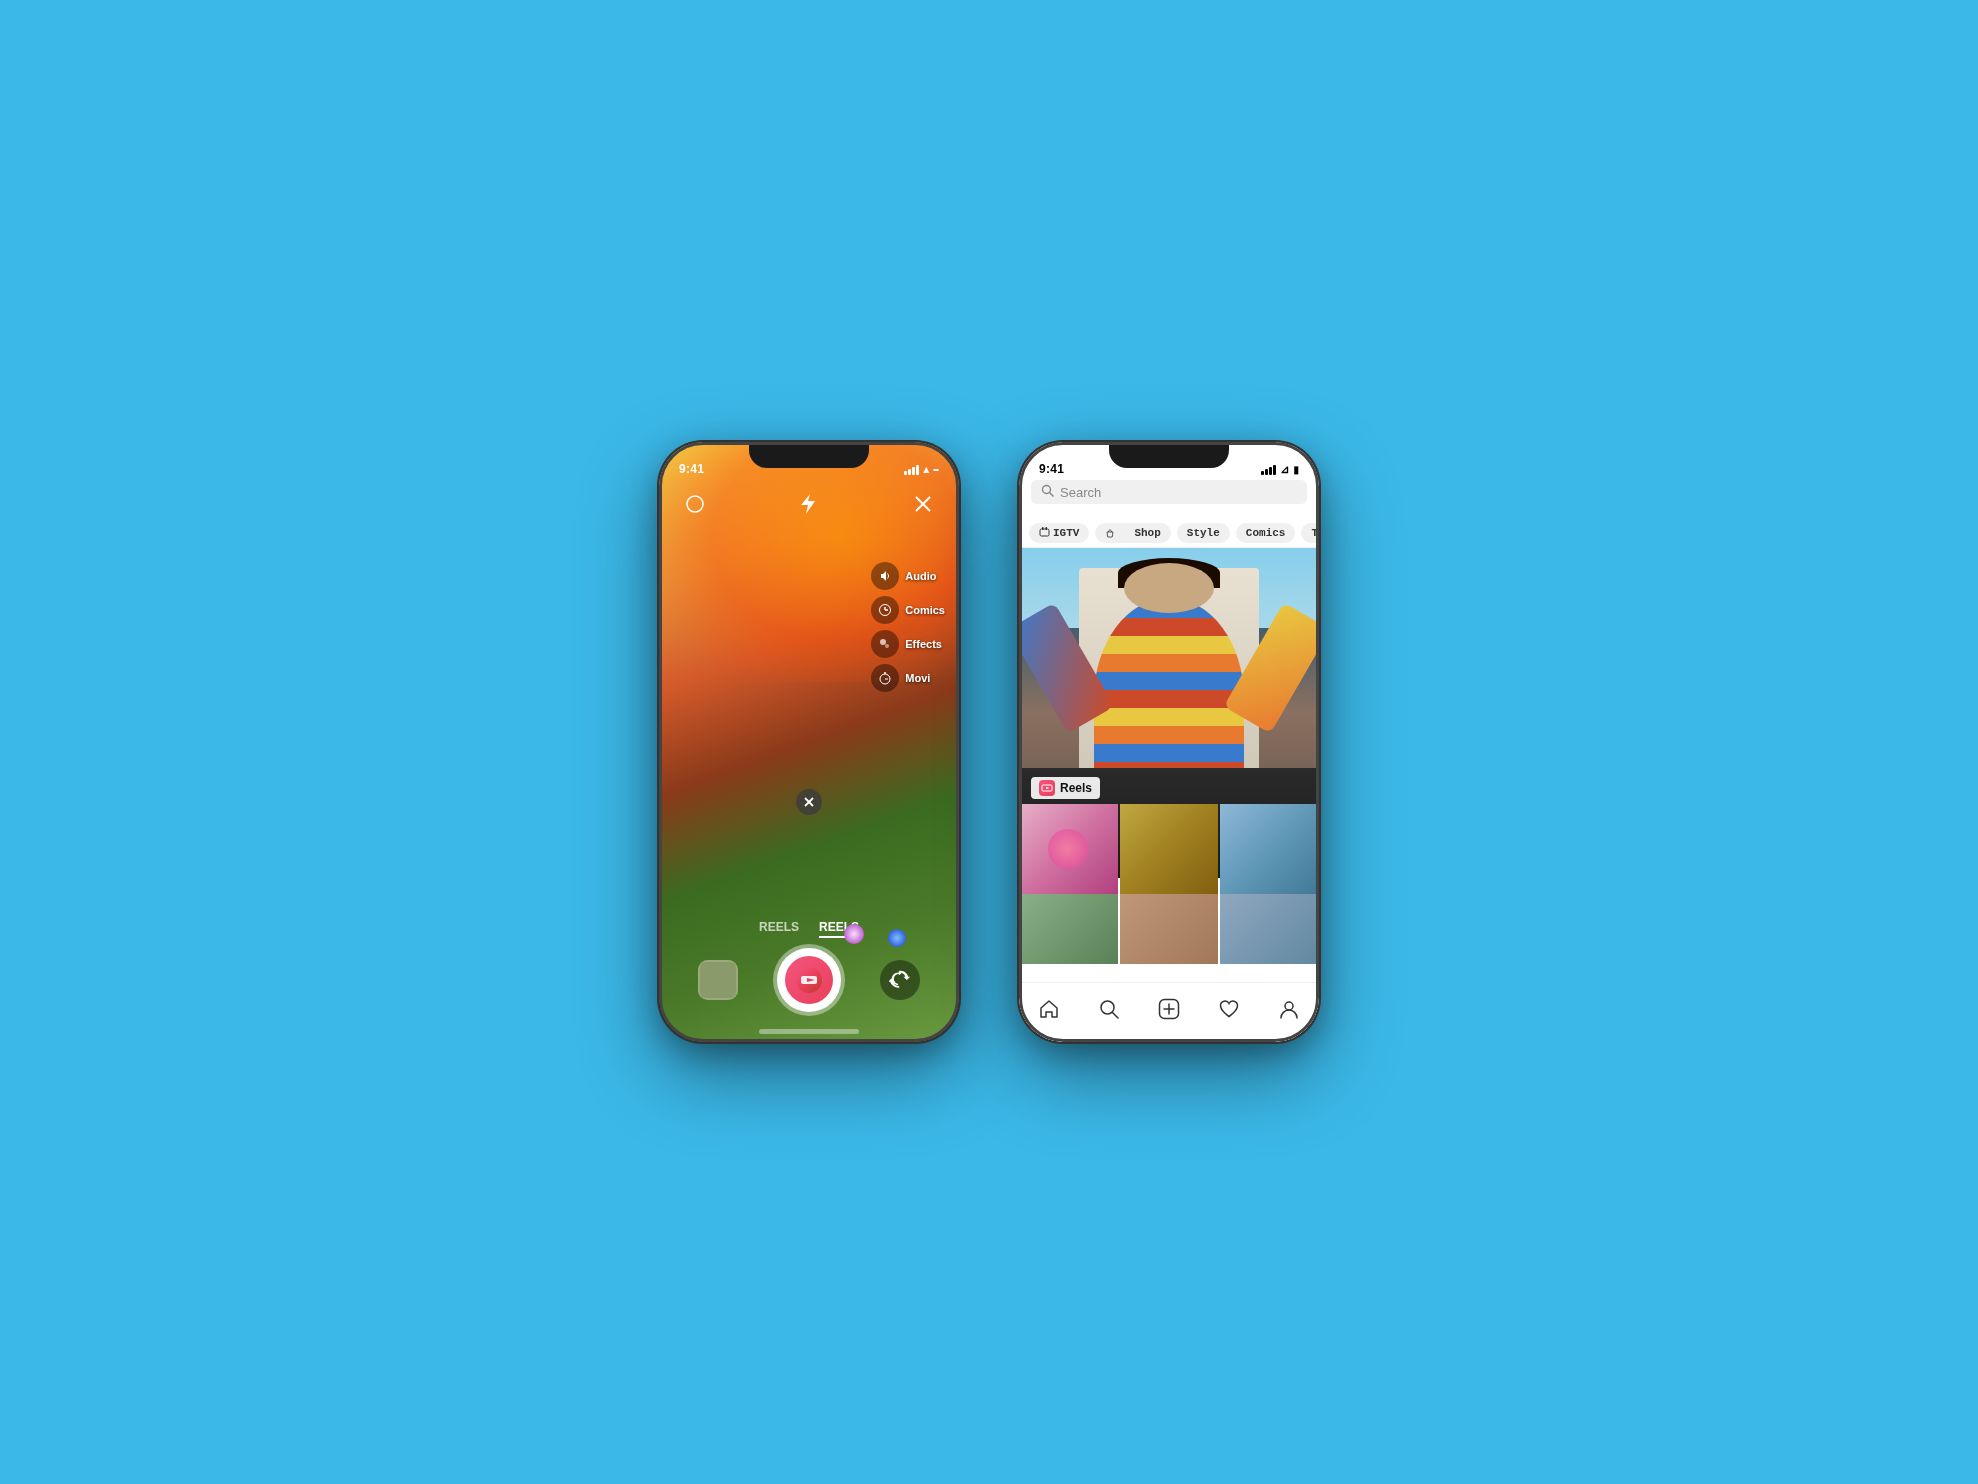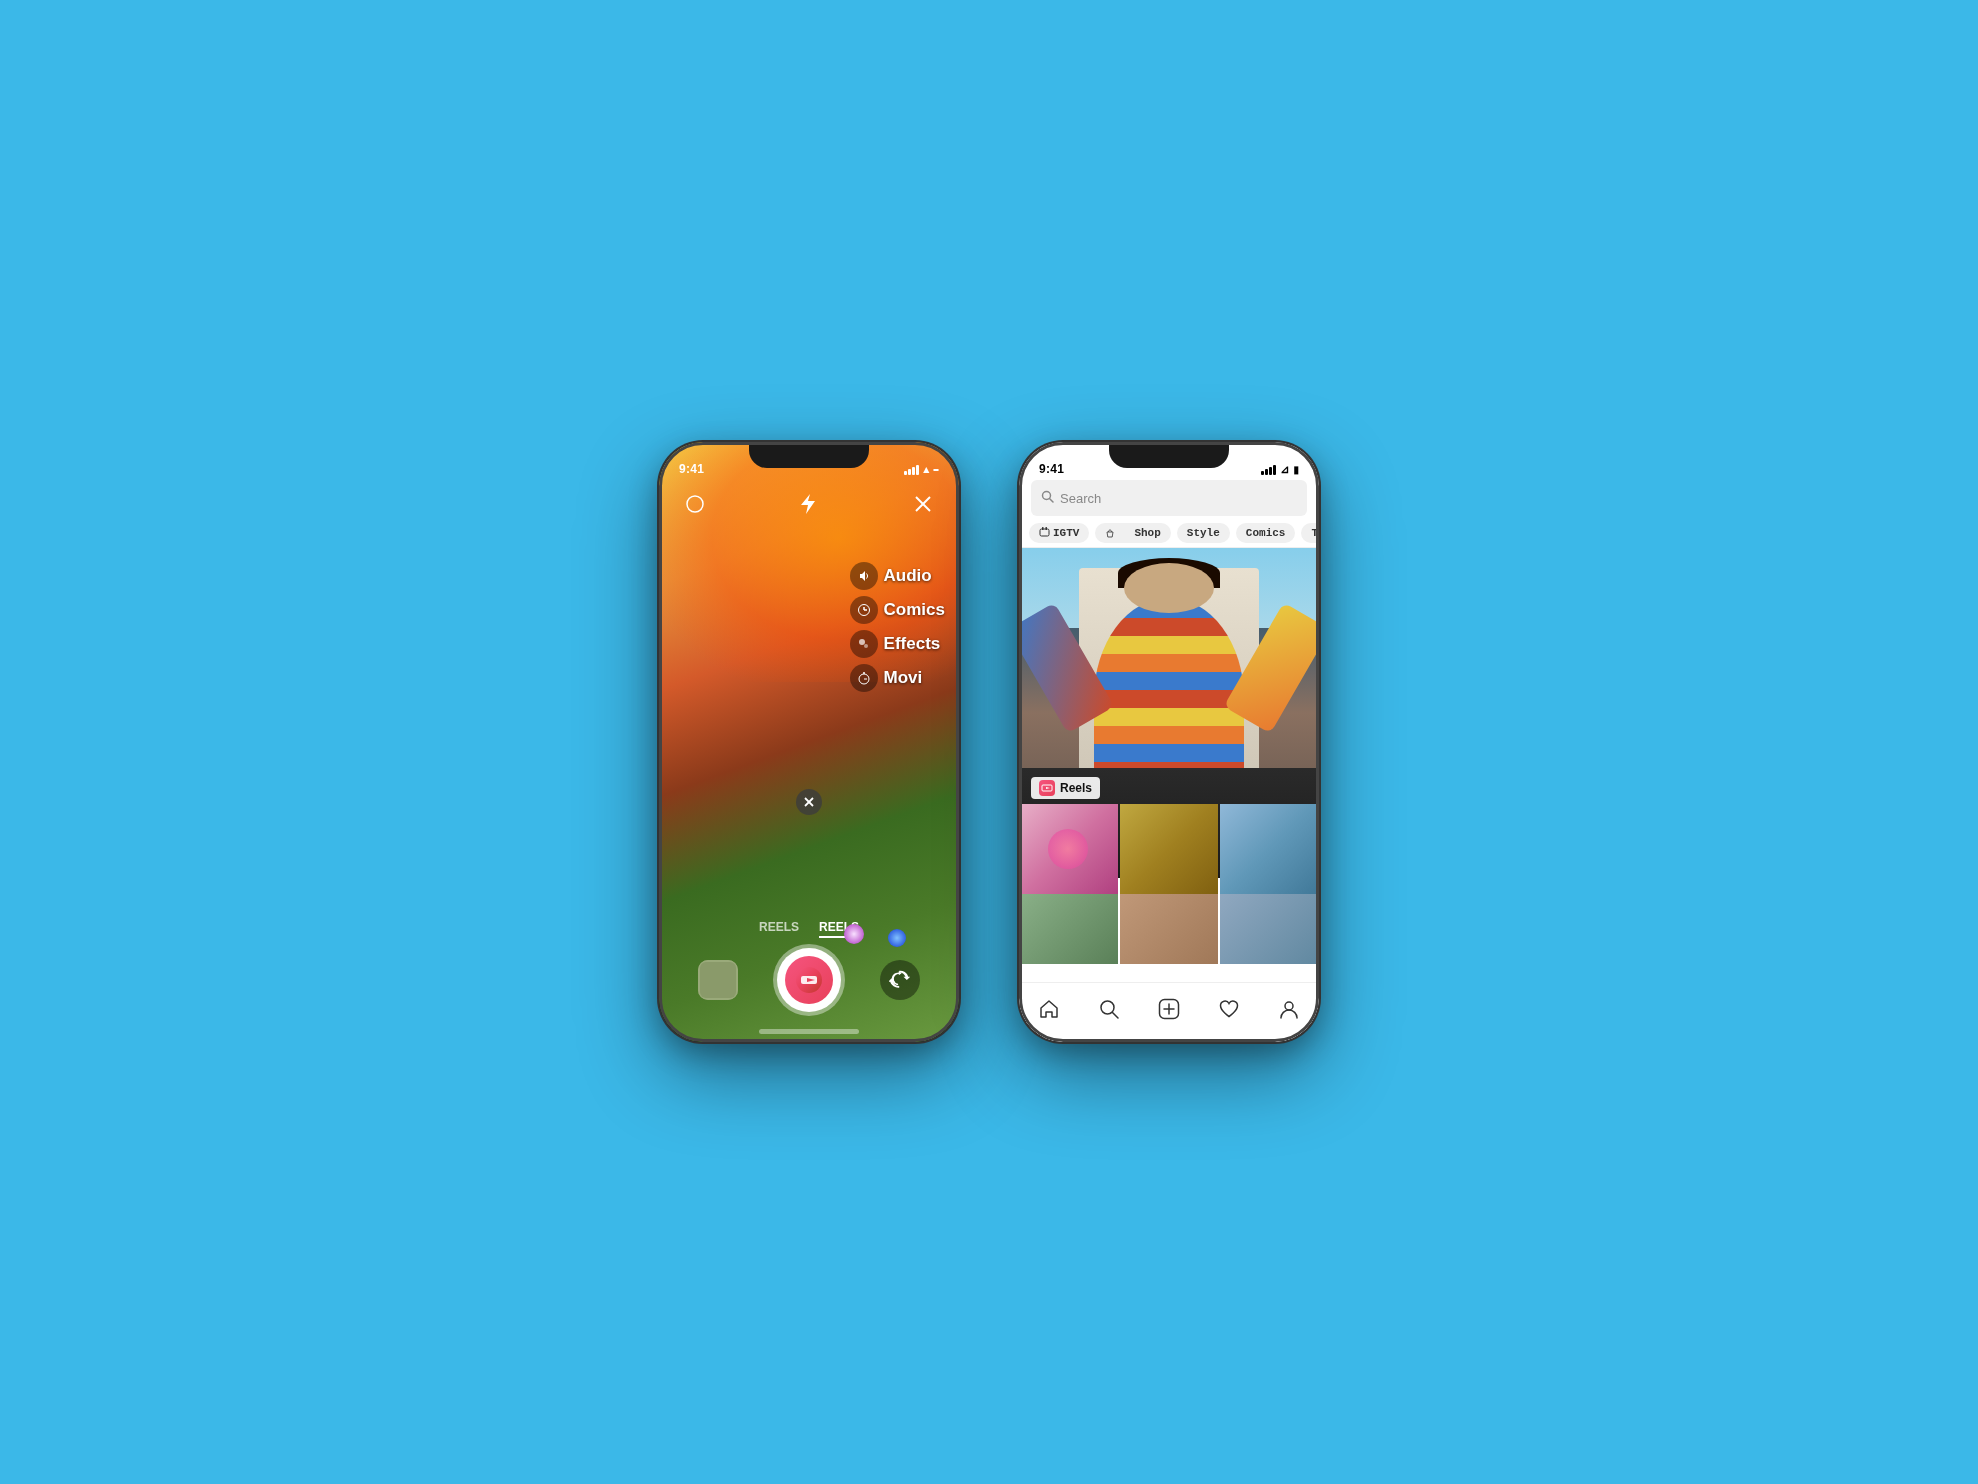--- a/index.html
+++ b/index.html
@@ -187,21 +187,21 @@
       height: 28px;
       background: rgba(0,0,0,0.4);
       border-radius: 50%;
       display: flex;
       align-items: center;
       justify-content: center;
       font-size: 13px;
     }
 
     .camera-control-label {
-      font-size: 17px;
+      font-size: 11px;
       font-weight: 600;
       color: white;
       text-shadow: 0 1px 3px rgba(0,0,0,0.7);
     }
 
     
     .camera-center-x {
       position: absolute;
       top: 50%;
       left: 50%;
@@ -310,21 +310,21 @@
       border-radius: 44px;
       overflow: hidden;
       background: #fff;
     }
 
     
     .explore-search {
       position: absolute;
       top: 38px;
       left: 12px; right: 12px;
-      height: 36px;
+      height: 24px;
       background: #f0f0f0;
       border-radius: 6px;
       display: flex;
       align-items: center;
       padding: 0 10px;
       gap: 6px;
       z-index: 20;
     }
 
     .explore-search-icon {

